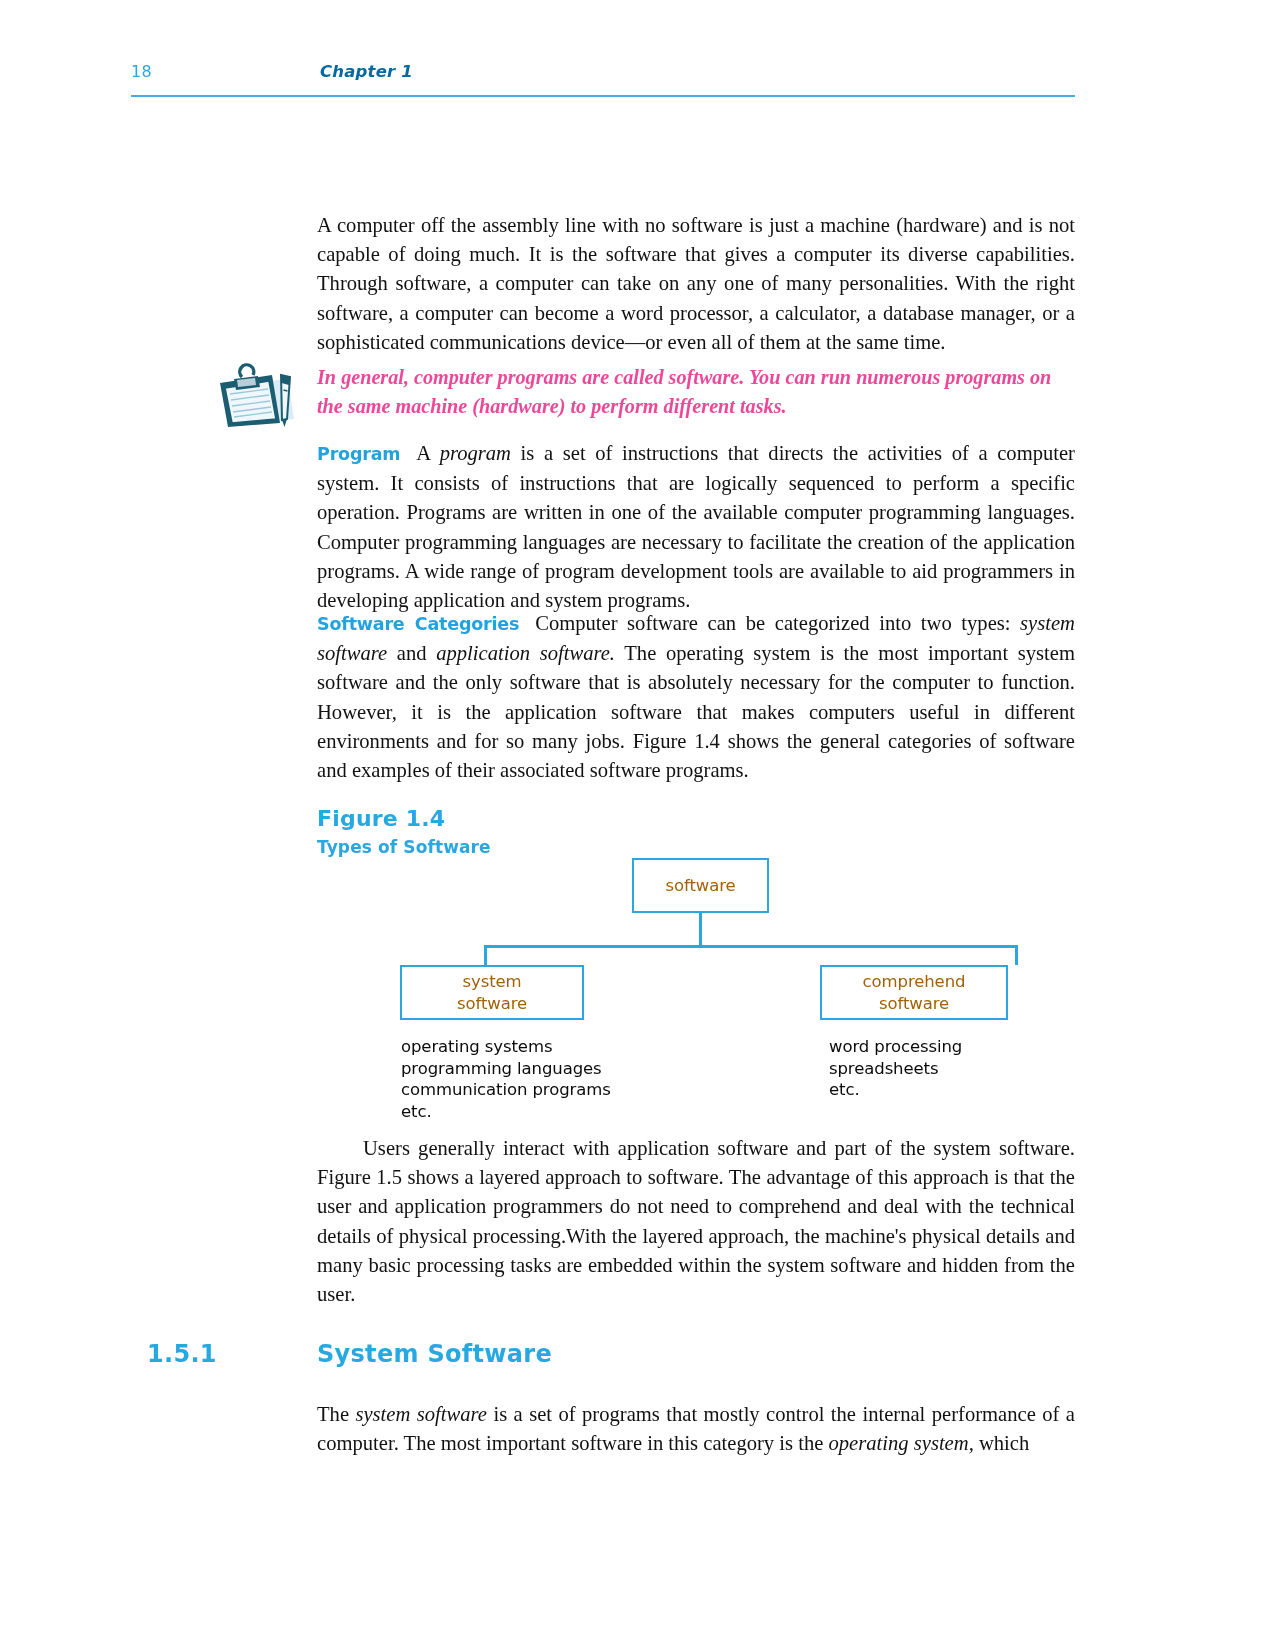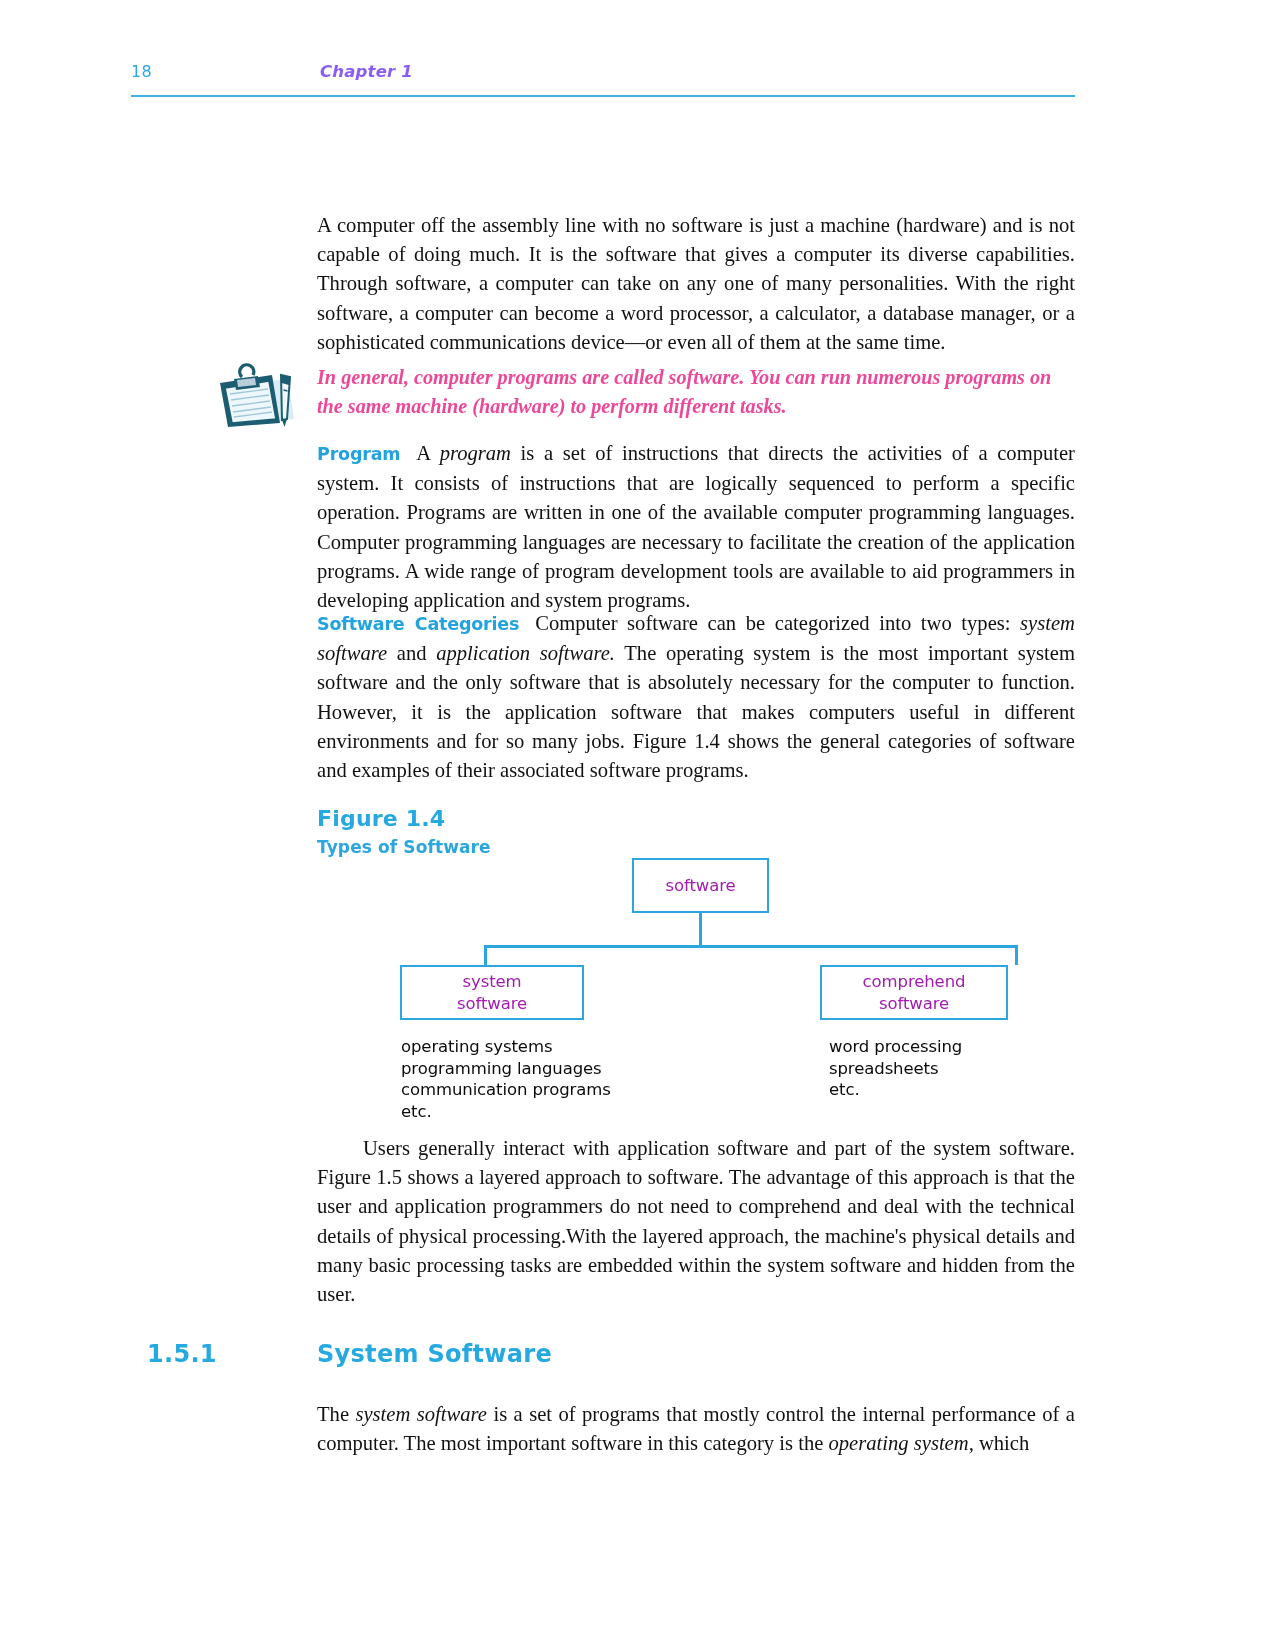--- a/index.html
+++ b/index.html
@@ -35,21 +35,21 @@
     letter-spacing: .2px;
   }
   .runhead .chaplabel {
     position: absolute;
     left: 189px;
     top: 0;
     font-family: "DejaVu Sans", sans-serif;
     font-style: italic;
     font-weight: bold;
     font-size: 16.5px;
-    color: #8b5cf6;
+    color: #0369a1;
     letter-spacing: .2px;
   }
   .runhead .rule {
     position: absolute;
     left: 0;
     top: 33px;
     width: 944px;
     height: 1.6px;
     background: #3fb0e0;
   }
@@ -175,21 +175,21 @@
     position: absolute;
     border: 2.5px solid #2ba6de;
     background: #ffffff;
     box-sizing: border-box;
     display: flex;
     align-items: center;
     justify-content: center;
     flex-direction: column;
     font-family: "DejaVu Sans", sans-serif;
     font-size: 16.5px;
-    color: #a21caf;
+    color: #a16207;
     line-height: 22px;
     text-align: center;
     letter-spacing: -.1px;
   }
   .fline { position: absolute; background: #2ba6de; }
   .flist {
     position: absolute;
     font-family: "DejaVu Sans", sans-serif;
     font-size: 16.5px;
     line-height: 21.5px;

